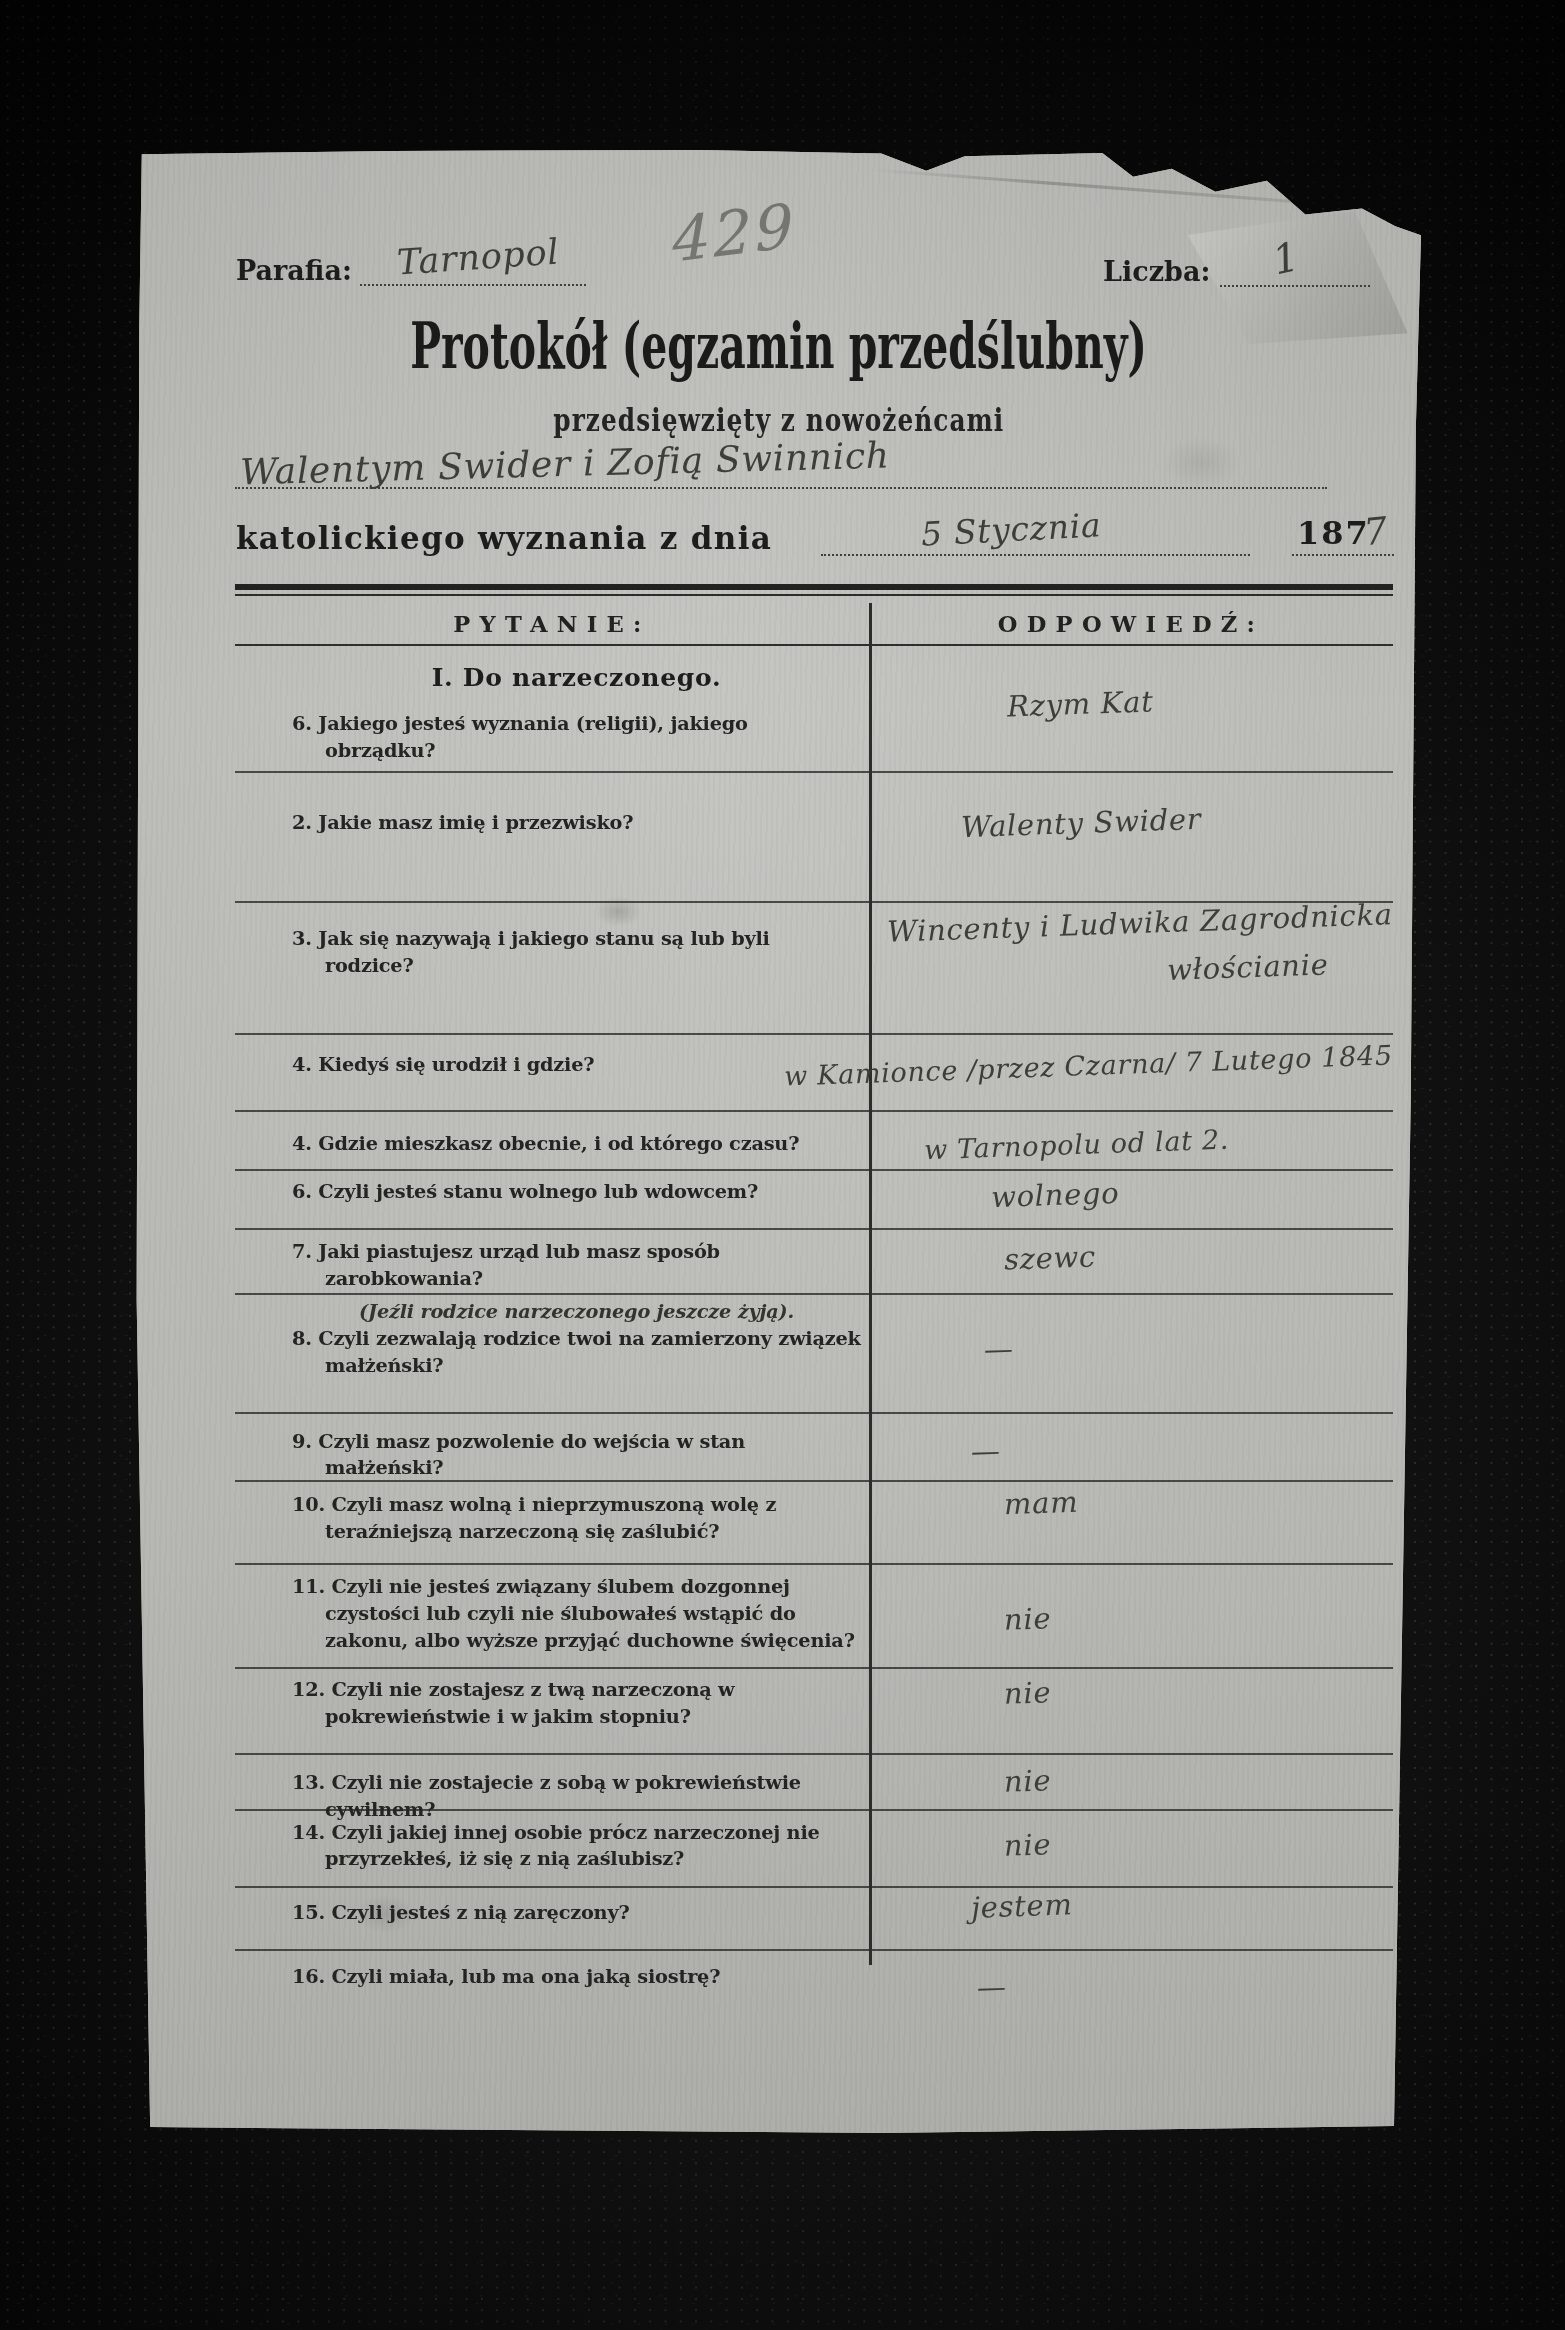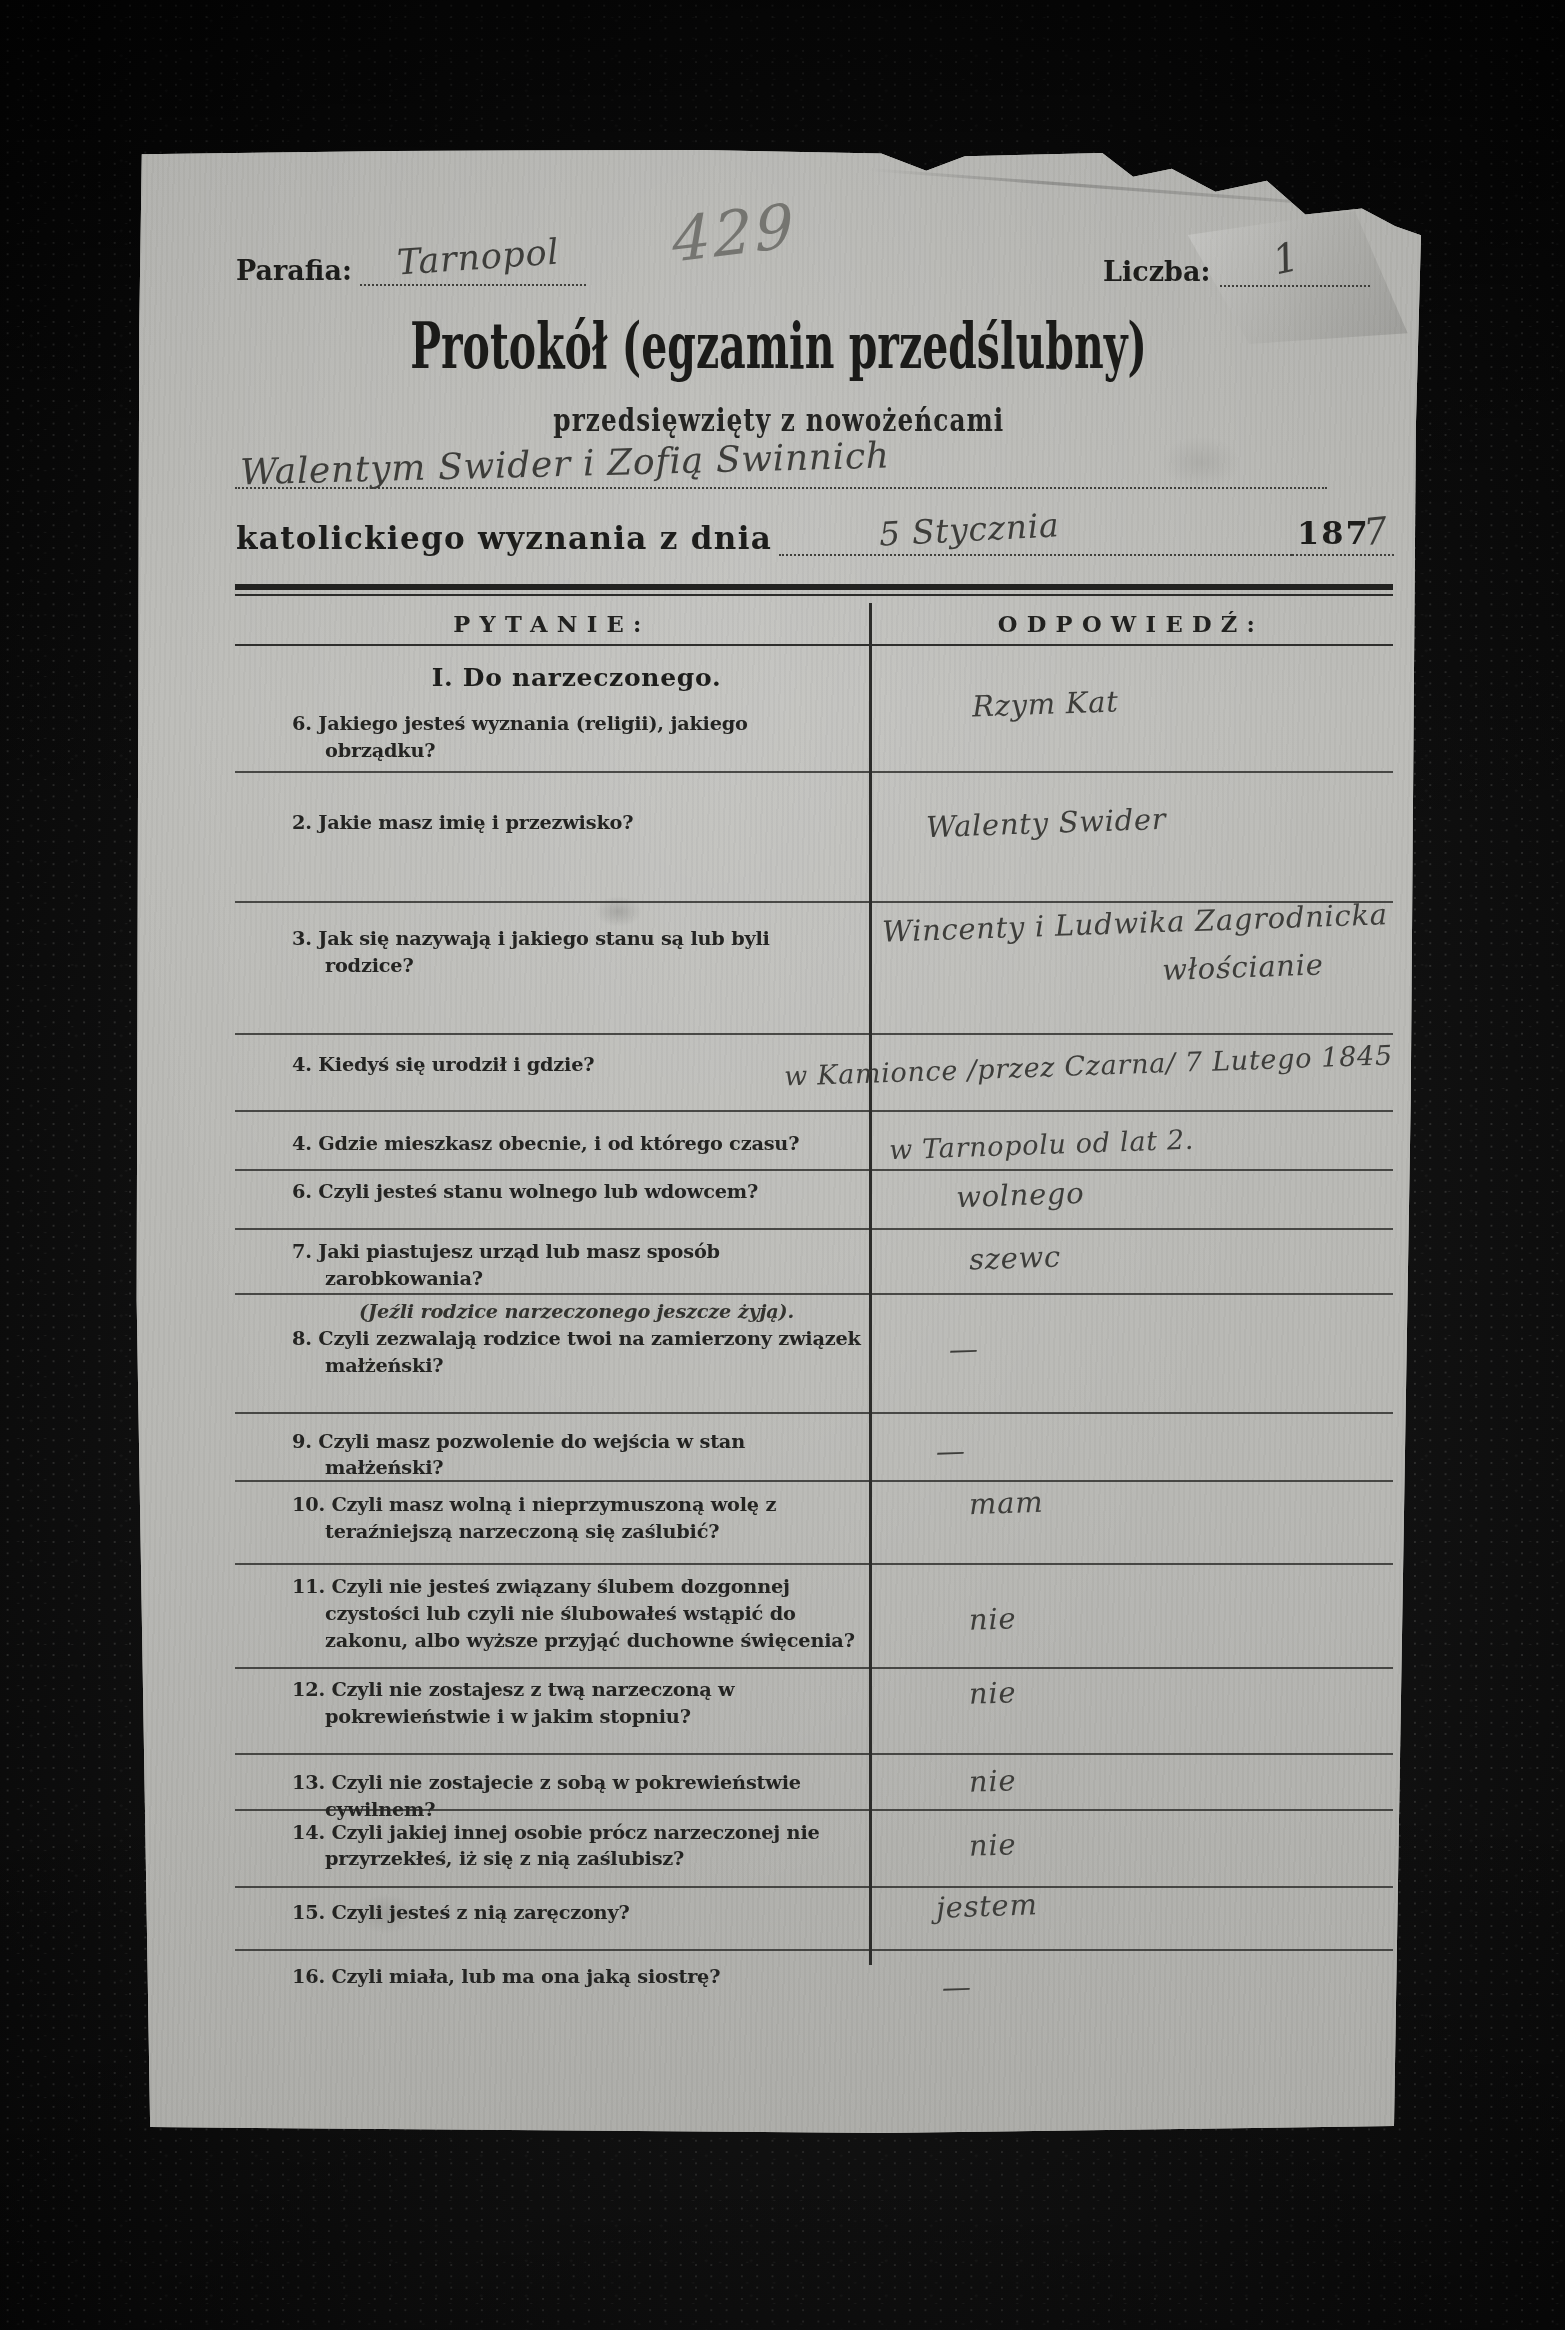--- a/index.html
+++ b/index.html
@@ -77,38 +77,38 @@
   }
   .title > span{display:inline-block;transform:scaleX(0.64);letter-spacing:0px;}
   .subtitle{
     position:absolute;left:0;top:252px;width:100%;text-align:center;
     font-size:31px;font-weight:bold;color:#242422;white-space:nowrap;
   }
   .subtitle > span{display:inline-block;transform:scaleX(0.8);letter-spacing:1.3px;}
   .couple{position:absolute;left:99px;top:265px;width:1092px;height:72px;border-bottom:2.7px dotted #3e3e3a;}
   .couple .hand{position:absolute;left:5.3px;bottom:2.7px;font-size:36px;transform:rotate(-1.5deg);}
 
-  .dateline{position:absolute;left:100px;top:360px;width:1158px;display:flex;align-items:flex-end;}
+  .dateline{position:absolute;left:100px;top:360px;width:1158px;display:flex;align-items:flex-end;gap:42px;}
   .date-prefix{font-weight:bold;font-size:31px;color:#1d1d1b;letter-spacing:1.3px;white-space:nowrap;}
   .date-mid{flex:1;height:39px;position:relative;margin-left:6.7px;border-bottom:2.7px dotted #3e3e3a;}
   .date-mid .hand{position:absolute;left:100px;bottom:5.3px;font-size:33px;transform:rotate(-3deg);}
   .date-year{border-bottom:2.7px dotted #3e3e3a;padding:0 5.3px 1.3px 5.3px;white-space:nowrap;}
   .date-year .printed{font-weight:bold;font-size:32px;color:#1d1d1b;letter-spacing:2px;}
   .date-year .hand{font-size:37px;margin-left:-5.3px;display:inline-block;transform:rotate(-6deg);}
 
   .double-rule{position:absolute;left:99px;top:434px;width:1158px;}
   .double-rule .r1{height:6px;background:#222220;}
   .double-rule .r2{height:2px;background:#2c2c2a;margin-top:4px;}
 
   .qtable{position:absolute;left:99px;top:453px;width:1158px;}
   .vdiv{position:absolute;left:634px;top:0;width:2.7px;height:1362px;background:#2c2c2a;}
   .thead{display:flex;height:41px;border-bottom:2.7px solid #2e2e2c;}
   .thead .hq{width:634px;text-align:center;font-size:22.6px;font-weight:bold;letter-spacing:9.3px;color:#222220;padding-top:8px;}
   .thead .ha{flex:1;text-align:center;font-size:22.6px;font-weight:bold;letter-spacing:9.3px;color:#222220;padding-top:8px;}
-  .trow{display:flex;border-bottom:2px solid rgba(42,42,40,0.8);box-sizing:border-box;}
+  .trow{display:flex;border-bottom:2px solid rgba(42,42,40,0.8);box-sizing:border-box;gap:35px;}
   .trow.noborder{border-bottom:none;}
   .qcell{width:634px;box-sizing:border-box;padding-left:57px;padding-right:8px;}
   .qtext{
     font-size:19.3px;font-weight:bold;color:#242422;line-height:1.38;
     padding-left:33px;text-indent:-33px;letter-spacing:-0.2px;
   }
   .section-heading{text-align:center;font-size:25px;font-weight:bold;color:#1d1d1b;letter-spacing:0.7px;padding:17.3px 0 18.6px 0;}
   .note{font-size:19.3px;font-style:italic;font-weight:bold;color:#33332f;text-align:center;padding:4px 0 2.7px 0;letter-spacing:-0.2px;}
   .acell{flex:1;box-sizing:border-box;}
   .acell .hand{font-size:29px;display:inline-block;transform:rotate(-2deg);}

